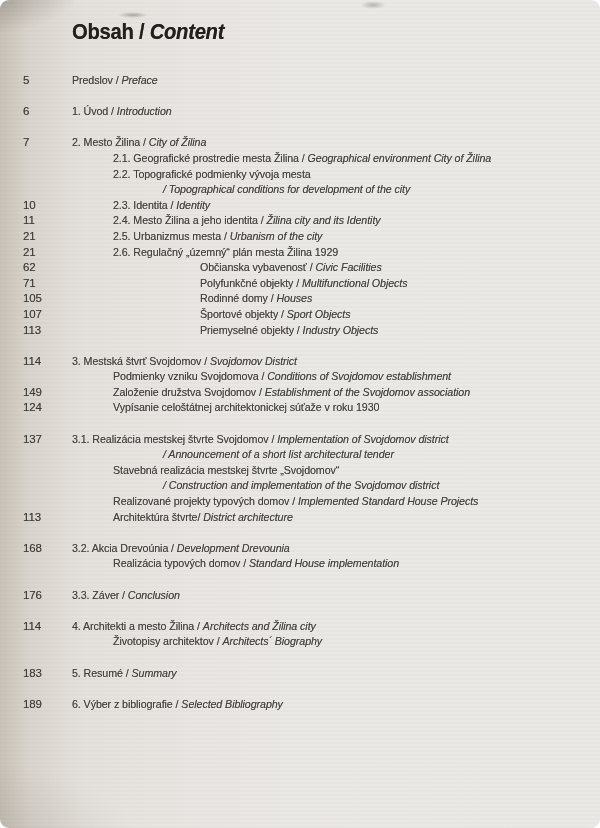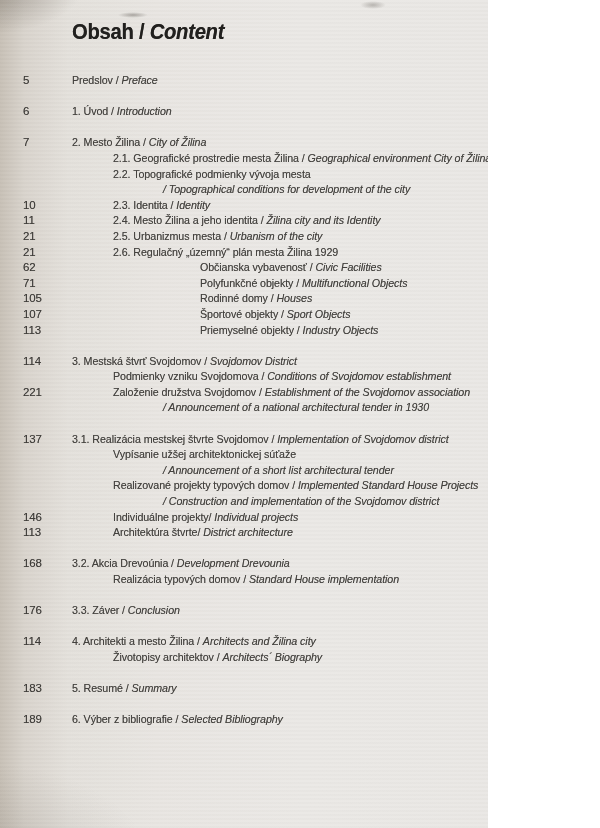--- a/index.html
+++ b/index.html
@@ -1,25 +1,26 @@
 <!DOCTYPE html>
 <html><head>
 <meta charset="utf-8">
 <style>
   html,body{margin:0;padding:0;}
   .page{
     position:relative;
-    width:488px;height:828px;
+    width:600px;height:828px;
     overflow:hidden;
     font-family:"Liberation Sans",sans-serif;
     color:#44423f;
     background:
       radial-gradient(130px 70px at -2% -2%, rgba(84,76,66,.42), rgba(84,76,66,0) 72%),
       radial-gradient(240px 140px at -4% 104%, rgba(104,96,86,.20), rgba(104,96,86,0) 70%),
       linear-gradient(90deg,#c8c1b7 0,#d9d4cd 5%,#e4e1dc 14%,#e9e6e2 32%,#ebe9e6 62%,#eae8e5 100%);
+    border-radius: 9px;
   }
   .texture{
     position:absolute;inset:0;
     background:repeating-linear-gradient(180deg,
       rgba(255,255,255,.018) 0 2px, rgba(60,55,50,.018) 2px 4px);
     pointer-events:none;
   }
   .smudge1{position:absolute;left:118px;top:12px;width:30px;height:6px;border-radius:50%;
     background:radial-gradient(closest-side,rgba(95,90,84,.45),rgba(95,90,84,0));}
   .smudge2{position:absolute;left:360px;top:1px;width:26px;height:8px;border-radius:50%;
@@ -120,50 +121,46 @@
       </div>
     <div class="row g">
         <span class="pg">114</span>
         <span class="txt i1"><span>3. Mestská štvrť Svojdomov / </span><span class="en">Svojdomov District</span></span>
       </div>
     <div class="row">
         <span class="pg"></span>
         <span class="txt i2"><span>Podmienky vzniku Svojdomova / </span><span class="en">Conditions of Svojdomov establishment</span></span>
       </div>
     <div class="row">
-        <span class="pg">221</span>
+        <span class="pg">149</span>
         <span class="txt i2"><span>Založenie družstva Svojdomov / </span><span class="en">Establishment of the Svojdomov association</span></span>
       </div>
     <div class="row">
-        <span class="pg"></span>
-        <span class="txt i2c"><span></span><span class="en">/ Announcement of a national architectural tender in 1930</span></span>
+        <span class="pg">124</span>
+        <span class="txt i2"><span>Vypísanie celoštátnej architektonickej súťaže v roku 1930</span><span class="en"></span></span>
       </div>
     <div class="row g">
         <span class="pg">137</span>
         <span class="txt i1"><span>3.1. Realizácia mestskej štvrte Svojdomov / </span><span class="en">Implementation of Svojdomov district</span></span>
       </div>
     <div class="row">
         <span class="pg"></span>
-        <span class="txt i2"><span>Vypísanie užšej architektonickej súťaže</span><span class="en"></span></span>
-      </div>
-    <div class="row">
-        <span class="pg"></span>
         <span class="txt i2c"><span></span><span class="en">/ Announcement of a short list architectural tender</span></span>
       </div>
     <div class="row">
         <span class="pg"></span>
-        <span class="txt i2"><span>Realizované projekty typových domov / </span><span class="en">Implemented Standard House Projects</span></span>
+        <span class="txt i2"><span>Stavebná realizácia mestskej štvrte „Svojdomov“</span><span class="en"></span></span>
       </div>
     <div class="row">
         <span class="pg"></span>
         <span class="txt i2c"><span></span><span class="en">/ Construction and implementation of the Svojdomov district</span></span>
       </div>
     <div class="row">
-        <span class="pg">146</span>
-        <span class="txt i2"><span>Individuálne projekty/ </span><span class="en">Individual projects</span></span>
+        <span class="pg"></span>
+        <span class="txt i2"><span>Realizované projekty typových domov / </span><span class="en">Implemented Standard House Projects</span></span>
       </div>
     <div class="row">
         <span class="pg">113</span>
         <span class="txt i2"><span>Architektúra štvrte/ </span><span class="en">District architecture</span></span>
       </div>
     <div class="row g">
         <span class="pg">168</span>
         <span class="txt i1"><span>3.2. Akcia Drevoúnia / </span><span class="en">Development Drevounia</span></span>
       </div>
     <div class="row">

